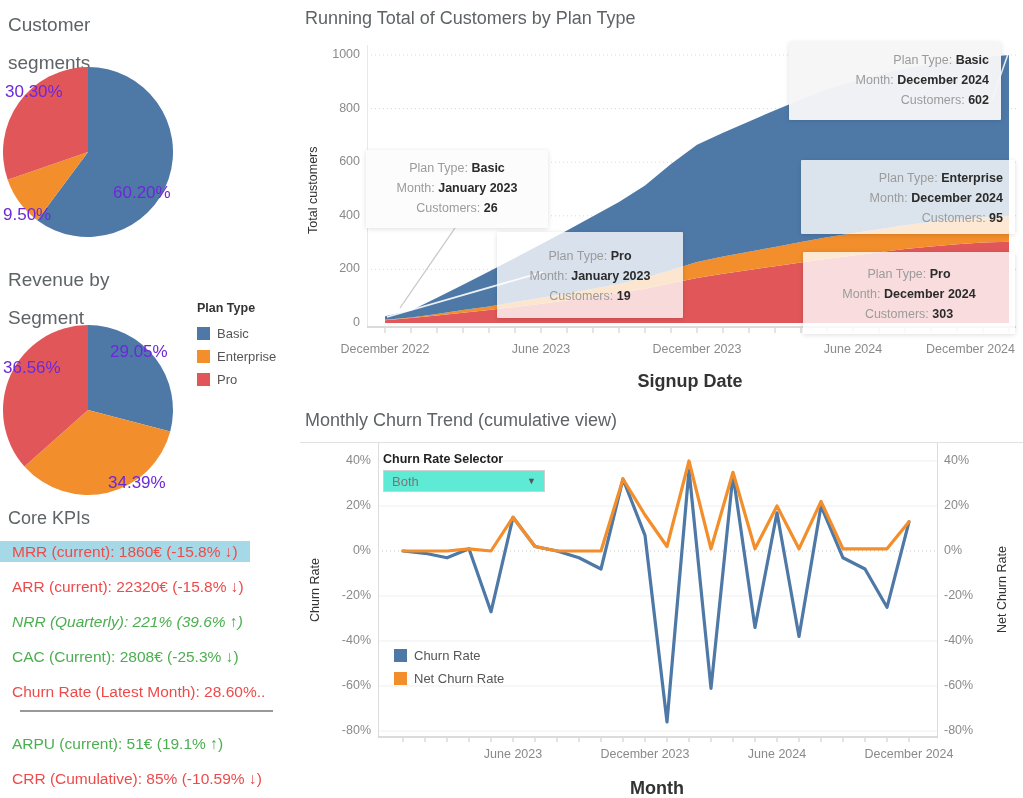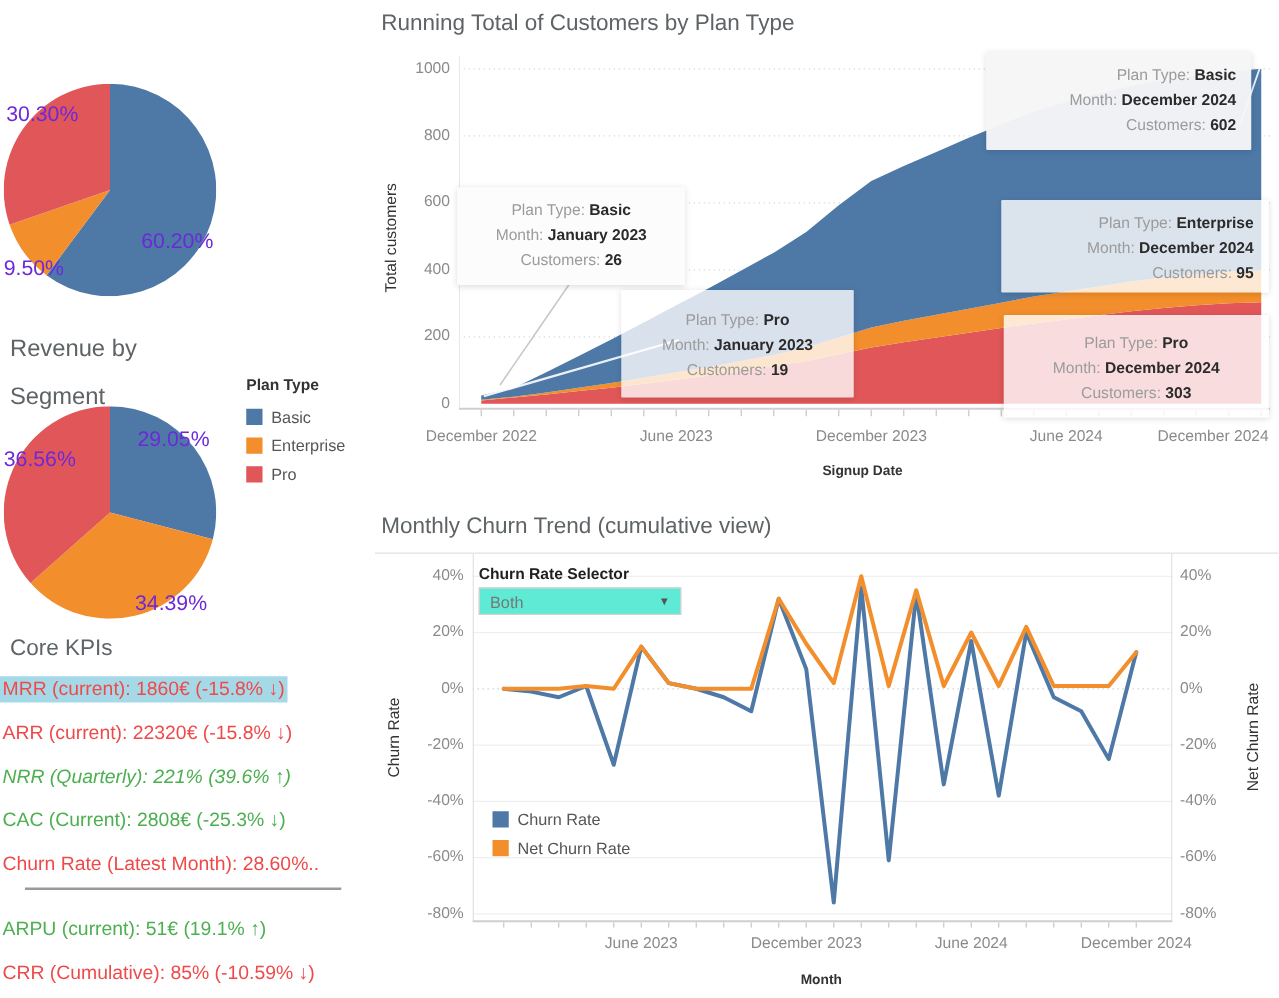--- a/index.html
+++ b/index.html
@@ -3,46 +3,48 @@
 <meta charset="utf-8">
 <style>
   html,body{margin:0;padding:0;background:#fff;}
   #app{position:relative;width:1023px;height:798px;background:#fff;overflow:hidden;
        font-family:"Liberation Sans",sans-serif;}
   .abs{position:absolute;}
   .wtitle{color:#5e6366;font-size:19px;line-height:38px;white-space:pre-line;}
   .ctitle{color:#5e6366;font-size:18px;}
   .pielabel{color:#6d28d9;font-size:17px;}
   .ticklabel{color:#8a8a8a;font-size:12.5px;white-space:nowrap;}
-  .axistitle{color:#333;font-size:11px;font-weight:bold;white-space:nowrap;}
+  .axistitle{color:#333;font-size:18px;font-weight:bold;white-space:nowrap;}
   .vlabel{color:#333;font-size:12.5px;writing-mode:vertical-rl;transform:rotate(180deg);white-space:nowrap;}
   .legend-title{color:#333;font-size:12.5px;font-weight:bold;margin-bottom:7px;}
   .legend-row{display:flex;align-items:center;height:23px;}
   .legend-swatch{width:13px;height:13px;margin-right:7px;flex:0 0 auto;}
   .legend-label{color:#555;font-size:13px;}
   .kpi-row{font-size:15.5px;white-space:nowrap;}
-  .kpi-row span{padding:2px 2px;}
+  .kpi-row span{padding:2px 12px;}
   .ttip{z-index:30;border-radius:1px;box-shadow:0 1px 5px rgba(0,0,0,0.13);
         font-size:12.5px;line-height:20px;padding:8px 12px;box-sizing:border-box;}
   .ttip .tlabel{color:#9b9b9b;}
   .ttip .tval{color:#2b2b2b;font-weight:bold;}
   .ttip.t-right{text-align:right;}
   .ttip.t-center{text-align:center;}
   .selector-label{color:#1f1f1f;font-size:12.5px;font-weight:bold;}
   .dropdown{box-sizing:border-box;border:1px solid #d0d0d0;background:#5eead4;color:#777;
             font-size:13px;display:flex;align-items:center;padding:0 8px;justify-content:space-between;}
   .dropdown .caret{color:#555;font-size:9px;}
   .hline{background:#e1e1e1;height:1px;}
   svg{display:block;}
 </style>
 </head>
 <body>
 
 <div id="app">
 
+  <div class="abs wtitle" style="left:8px;top:6px;width:220px;">Customer
+segments</div>
 
   <div class="abs" style="left:3px;top:67px;width:170px;height:170px;">
     <svg id="pie1-svg" width="170" height="170" viewBox="0 0 170 170">
         <path d="M85,85 L85.00,0.00 A85,85 0 1 1 34.18,153.13 Z" fill="#4e79a7"></path>
         <path d="M85,85 L34.18,153.13 A85,85 0 0 1 4.67,112.79 Z" fill="#f28e2b"></path>
         <path d="M85,85 L4.67,112.79 A85,85 0 0 1 85.00,0.00 Z" fill="#e15759"></path>
       </svg>
   </div>
   <div class="abs pielabel" style="left:5px;top:82px;">30.30%</div>
   <div class="abs pielabel" style="left:113px;top:183px;text-align:center;">60.20%</div>

